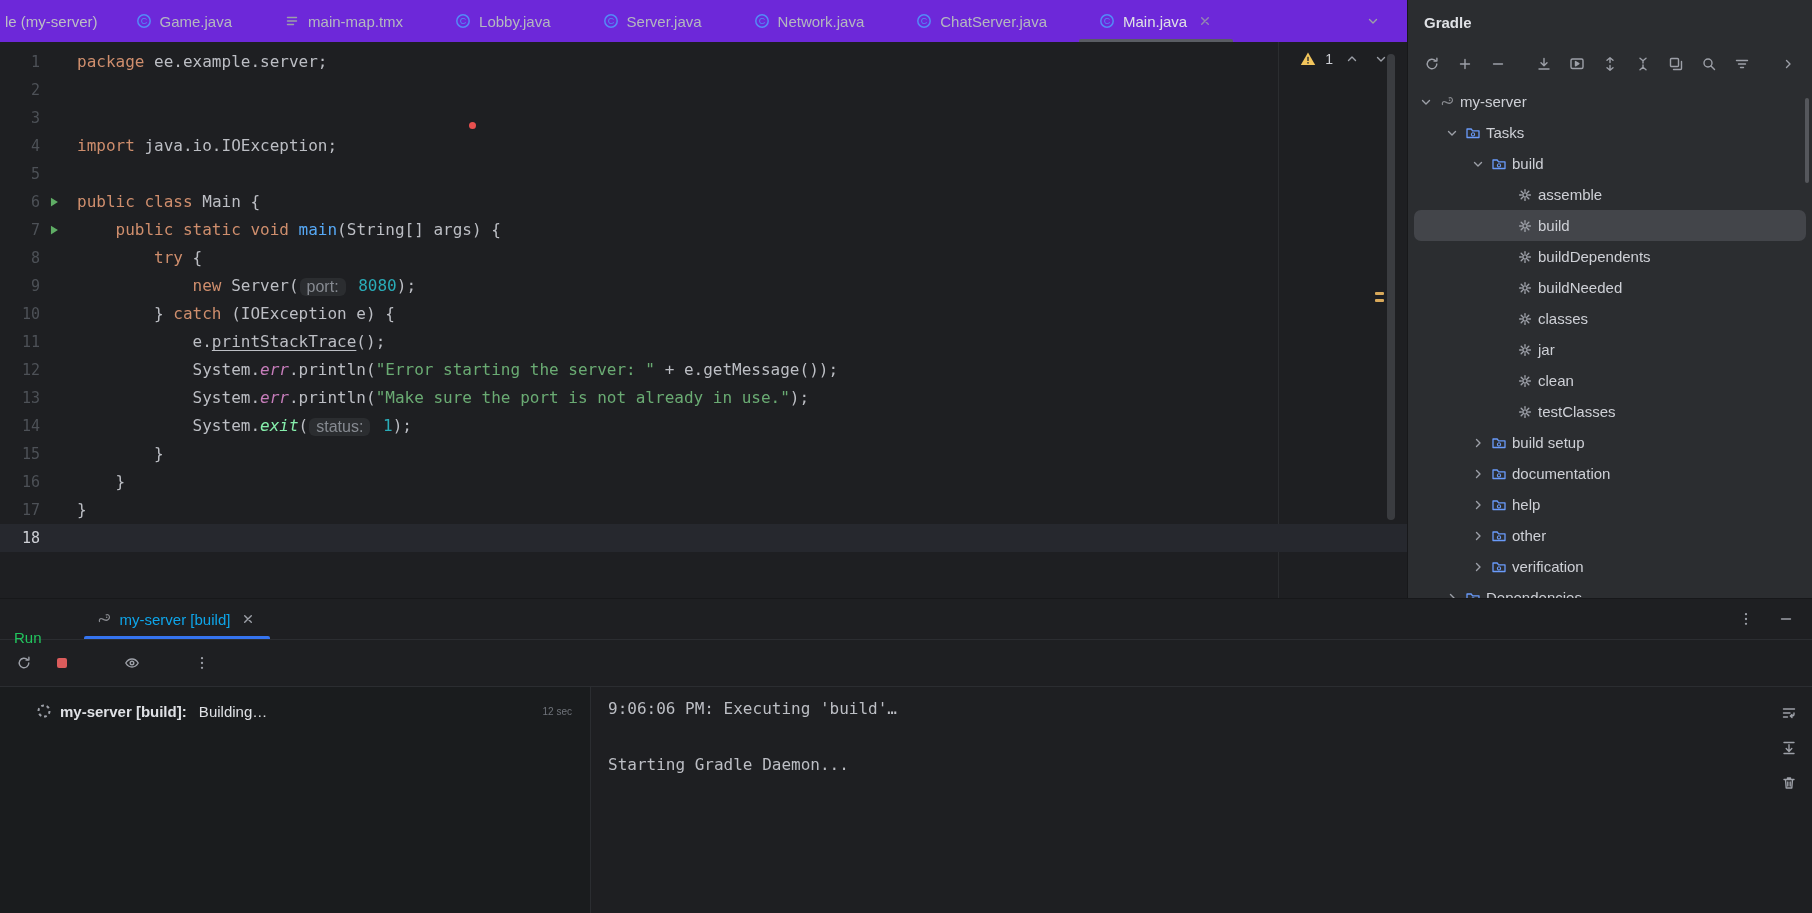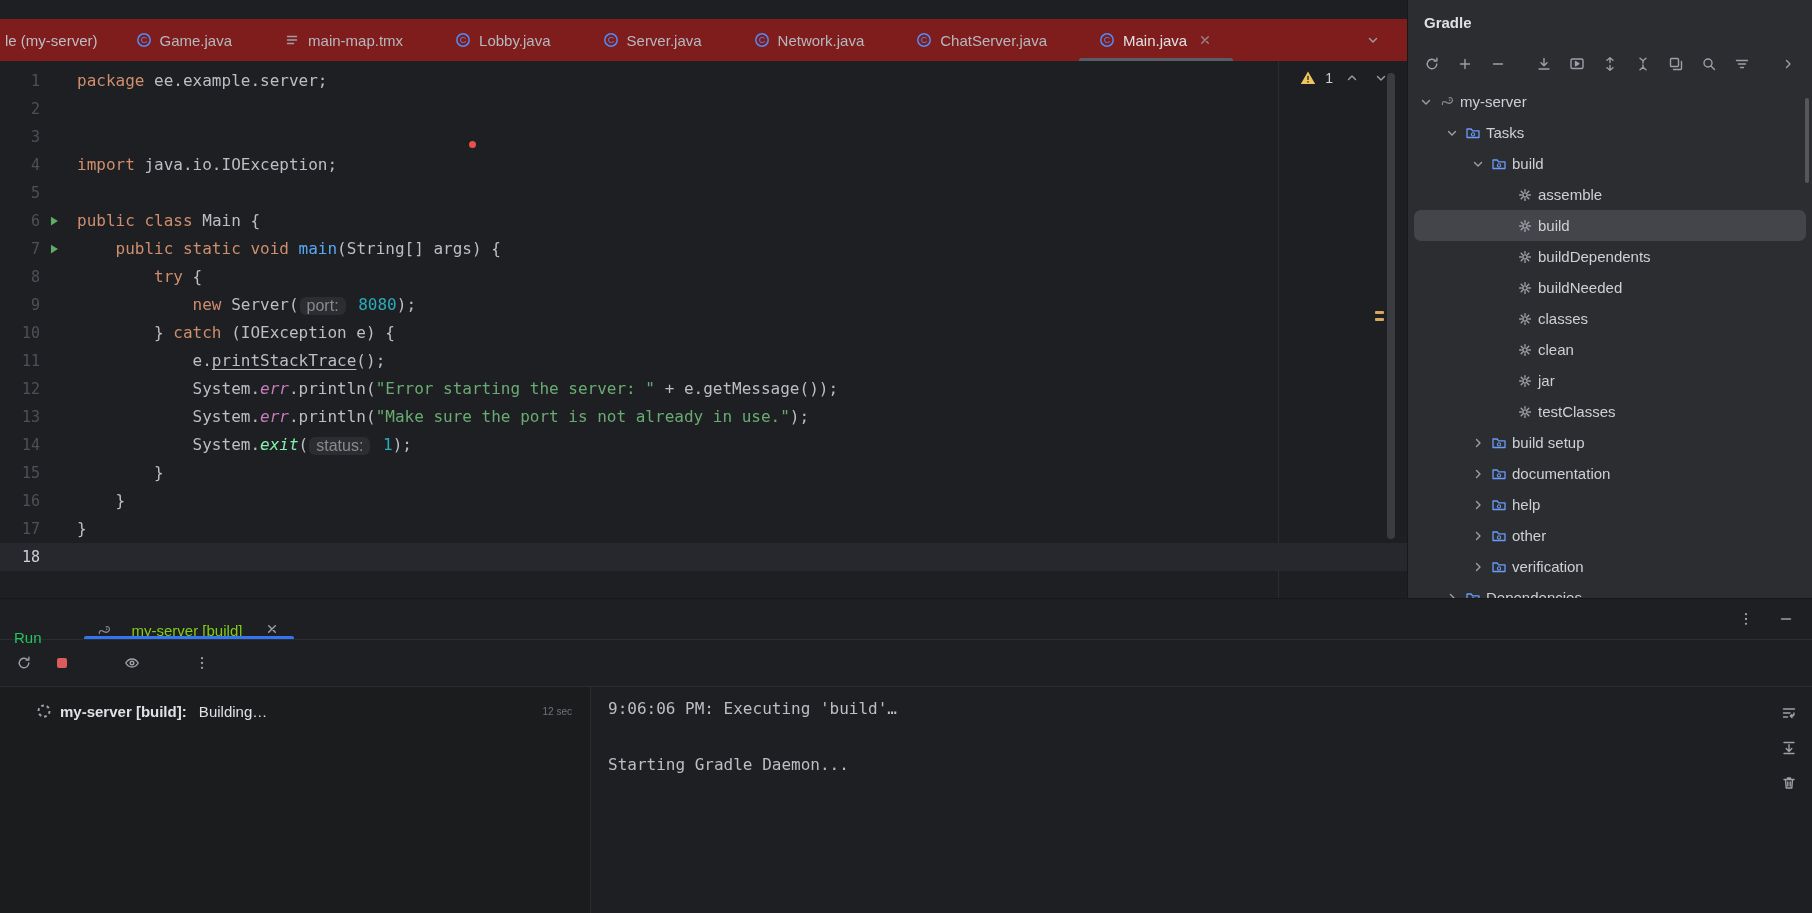--- a/index.html
+++ b/index.html
@@ -6,21 +6,21 @@
   body{
     width:1812px;height:913px;overflow:hidden;
     background:#1e1f22;color:#bcbec4;
     font-family:"Liberation Sans",sans-serif;font-size:15px;
   }
   .app{width:1812px;height:913px;display:flex;flex-direction:column;}
   .top-region{display:flex;height:598px;min-height:598px;}
 
   
   .editor-pane{flex:1;min-width:0;display:flex;flex-direction:column;position:relative;background:#1e1f22;}
-  .tab-bar{height:42px;display:flex;align-items:stretch;background:#7f1d1d;position:relative;flex-shrink:0;margin-top:19px;}
+  .tab-bar{height:42px;display:flex;align-items:stretch;background:#6d28d9;position:relative;flex-shrink:0;}
   .overflow-tab{display:flex;align-items:center;padding:0 12px 0 5px;color:#bcbec4;}
   .tab{display:flex;align-items:center;gap:8px;padding:0 26px;position:relative;color:#b4b8bf;cursor:default;}
   .tab.active{color:#dfe1e5;}
   .tab.active::after{content:"";position:absolute;left:6px;right:6px;bottom:0;height:3px;background:#5a5d63;border-radius:2px 2px 0 0;}
   .tab .close{margin-left:2px;opacity:.8;}
   .tabbar-chevron{margin-left:auto;margin-right:26px;align-self:center;}
 
   .editor{flex:1;position:relative;overflow:hidden;font-family:"DejaVu Sans Mono",monospace;font-size:16px;}
   .code-lines{position:absolute;top:6px;left:0;right:0;}
   .code-row{display:flex;height:28px;line-height:28px;align-items:center;}
@@ -56,21 +56,21 @@
   .gradle-tree{flex:1;overflow:hidden;padding-top:2px;color:#ced0d6;}
   .tree-row{height:31px;display:flex;align-items:center;gap:5px;margin:0 6px;border-radius:7px;padding-right:8px;cursor:default;}
   .tree-row.selected{background:#43454a;}
   .tree-chevron,.tree-icon{width:16px;height:16px;display:inline-flex;align-items:center;justify-content:center;flex-shrink:0;}
   .gradle-scroll-thumb{position:absolute;right:3px;top:98px;width:4px;height:85px;background:#55575c;border-radius:2px;}
 
   
   .run-pane{height:315px;flex-shrink:0;border-top:1px solid #17181a;background:#1e1f22;display:flex;flex-direction:column;}
   .run-header{height:40px;display:flex;align-items:center;padding:0 0 0 14px;border-bottom:1px solid #2b2d31;flex-shrink:0;}
   .run-title{color:#22c55e;margin-right:42px;margin-top:36px;}
-  .run-tab{height:40px;display:flex;align-items:flex-end;gap:20px;padding:0 12px;position:relative;color:#84cc16;}
+  .run-tab{height:40px;display:flex;align-items:center;gap:8px;padding:0 12px;position:relative;color:#0ea5e9;}
   .run-tab::after{content:"";position:absolute;left:0;right:0;bottom:0;height:3px;background:#3574f0;border-radius:2px 2px 0 0;}
   .run-header-right{margin-left:auto;display:flex;align-items:center;gap:20px;padding-right:16px;}
   .run-toolbar{height:46px;display:flex;align-items:center;gap:18px;padding:0 14px;border-bottom:1px solid #2b2d31;flex-shrink:0;}
   .run-toolbar .spacer{width:14px;}
   .run-content{flex:1;display:flex;position:relative;min-height:0;}
   .run-left{width:590px;flex-shrink:0;background:#1a1c1e;border-right:1px solid #2b2d31;padding-top:8px;}
   .status-row{height:32px;display:flex;align-items:center;gap:8px;padding:0 18px 0 36px;color:#dfe1e5;justify-content:center;}
   .status-bold{font-weight:bold;white-space:pre;}
   .status-text{color:#dfe1e5;white-space:pre;}
   .duration{margin-left:auto;color:#6f737a;font-size:10px;}
@@ -461,31 +461,31 @@
             <span>classes</span>
           </div>
           <div class="tree-row" style="padding-left: 82px;">
             <span class="tree-chevron"></span>
             <span class="tree-icon">
               <svg width="16" height="16" viewBox="0 0 16 16" fill="none" stroke="#9da0a8" stroke-width="1.4" stroke-linecap="round" stroke-linejoin="round">
                 <circle cx="8" cy="8" r="2.1"></circle>
                 <path d="M8 2.6v1.7M8 11.7v1.7M2.6 8h1.7M11.7 8h1.7M4.2 4.2l1.2 1.2M10.6 10.6l1.2 1.2M11.8 4.2l-1.2 1.2M5.4 10.6l-1.2 1.2"></path>
               </svg>
             </span>
+            <span>jar</span>
+          </div>
+          <div class="tree-row" style="padding-left: 82px;">
+            <span class="tree-chevron"></span>
+            <span class="tree-icon">
+              <svg width="16" height="16" viewBox="0 0 16 16" fill="none" stroke="#9da0a8" stroke-width="1.4" stroke-linecap="round" stroke-linejoin="round">
+                <circle cx="8" cy="8" r="2.1"></circle>
+                <path d="M8 2.6v1.7M8 11.7v1.7M2.6 8h1.7M11.7 8h1.7M4.2 4.2l1.2 1.2M10.6 10.6l1.2 1.2M11.8 4.2l-1.2 1.2M5.4 10.6l-1.2 1.2"></path>
+              </svg>
+            </span>
             <span>clean</span>
-          </div>
-          <div class="tree-row" style="padding-left: 82px;">
-            <span class="tree-chevron"></span>
-            <span class="tree-icon">
-              <svg width="16" height="16" viewBox="0 0 16 16" fill="none" stroke="#9da0a8" stroke-width="1.4" stroke-linecap="round" stroke-linejoin="round">
-                <circle cx="8" cy="8" r="2.1"></circle>
-                <path d="M8 2.6v1.7M8 11.7v1.7M2.6 8h1.7M11.7 8h1.7M4.2 4.2l1.2 1.2M10.6 10.6l1.2 1.2M11.8 4.2l-1.2 1.2M5.4 10.6l-1.2 1.2"></path>
-              </svg>
-            </span>
-            <span>jar</span>
           </div>
           <div class="tree-row" style="padding-left: 82px;">
             <span class="tree-chevron"></span>
             <span class="tree-icon">
               <svg width="16" height="16" viewBox="0 0 16 16" fill="none" stroke="#9da0a8" stroke-width="1.4" stroke-linecap="round" stroke-linejoin="round">
                 <circle cx="8" cy="8" r="2.1"></circle>
                 <path d="M8 2.6v1.7M8 11.7v1.7M2.6 8h1.7M11.7 8h1.7M4.2 4.2l1.2 1.2M10.6 10.6l1.2 1.2M11.8 4.2l-1.2 1.2M5.4 10.6l-1.2 1.2"></path>
               </svg>
             </span>
             <span>testClasses</span>

